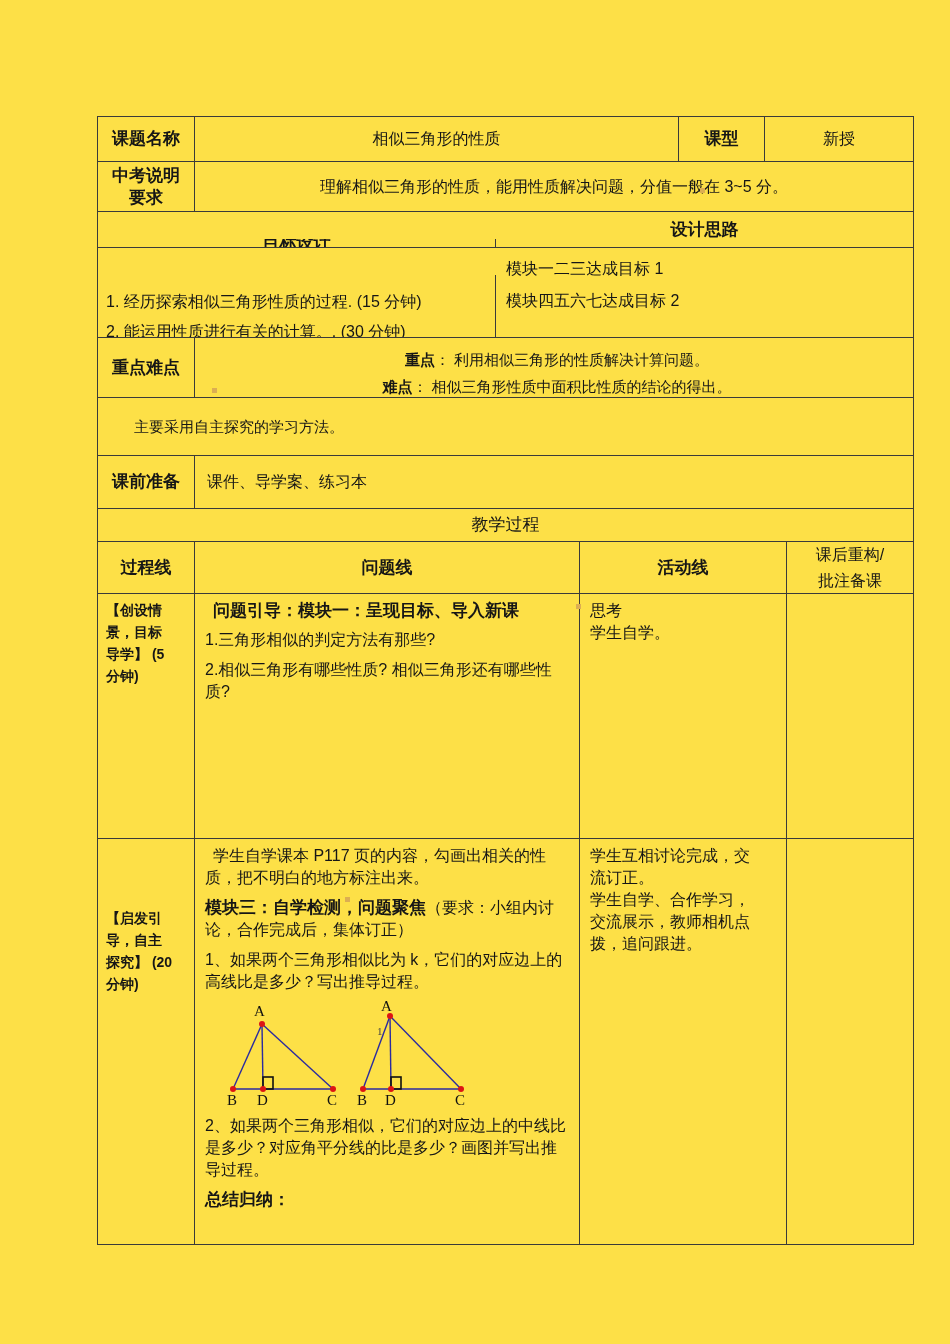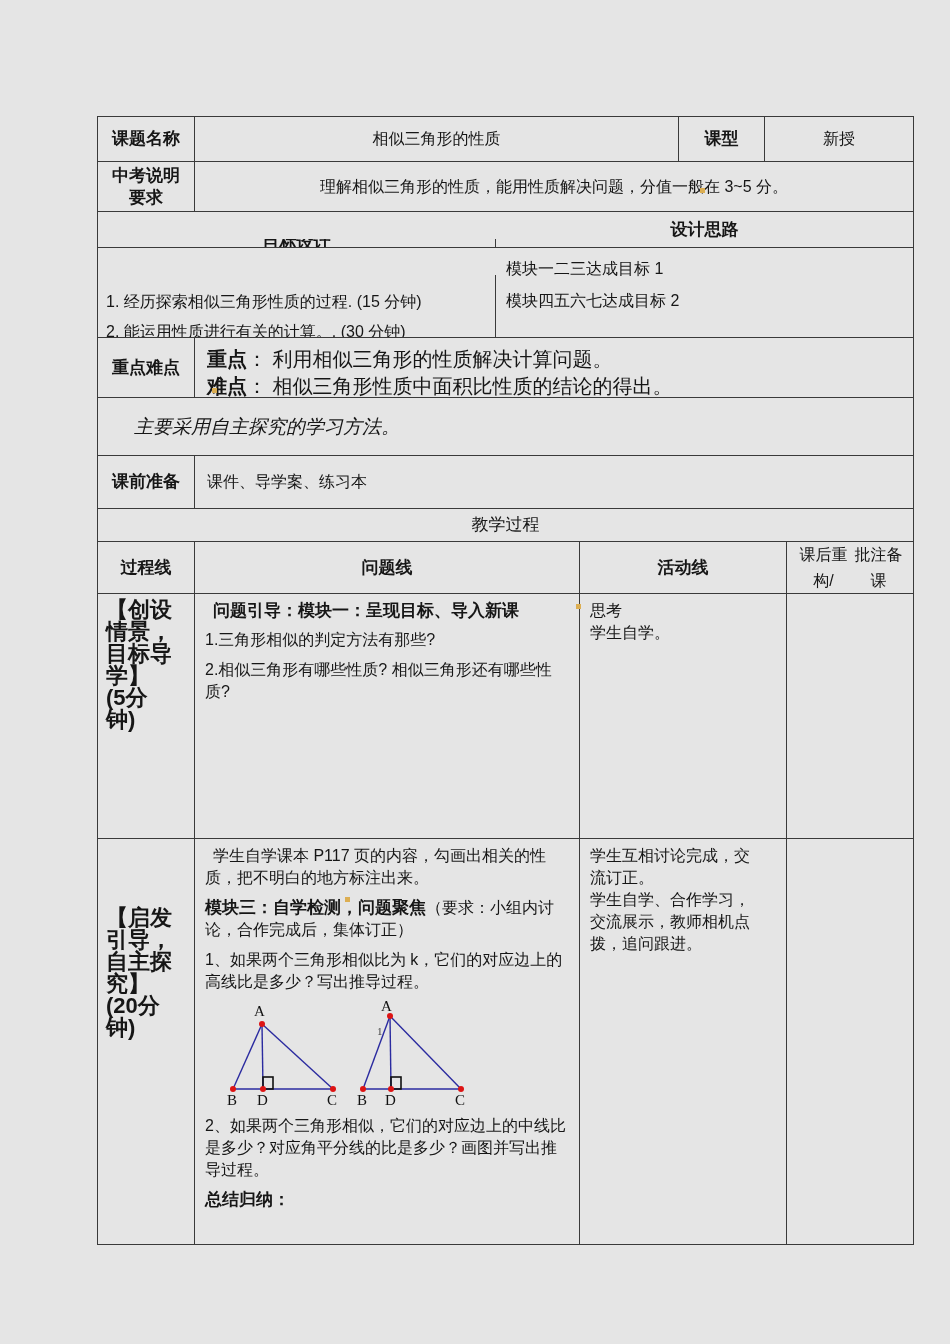--- a/index.html
+++ b/index.html
@@ -1,49 +1,49 @@
 <!DOCTYPE html>
 <html><head>
 <meta charset="utf-8">
 <style>
   html,body{margin:0;padding:0;background:#ffffff;}
-  .page{position:relative;width:950px;height:1344px;background:#e5e5e5;overflow:hidden;
+  .page{position:relative;width:950px;height:1344px;background:#fde047;overflow:hidden;
         font-family:"Liberation Sans","DejaVu Sans",sans-serif;color:#161616;}
   .tbl{position:absolute;left:97px;top:116px;width:817px;border:1px solid #3a3a3a;box-sizing:border-box;}
   .row{display:flex;border-bottom:1px solid #3a3a3a;box-sizing:border-box;}
   .row:last-child{border-bottom:none;}
   .cell{box-sizing:border-box;border-right:1px solid #3a3a3a;padding:4px 8px;
         font-size:16px;line-height:22px;overflow:hidden;}
   .cell:last-child{border-right:none;}
   
   .w-lab{width:97px;}  .w-title{width:484px;} .w-type{width:86px;} .w-new{width:148px;}
   .w-goal{width:398px;margin-top:27px;} .w-idea{width:417px;}
   .w-wide{width:718px;}
   .w-c2{width:385px;} .w-c3{width:207px;} .w-c4{width:126px;}
   .full{width:815px;}
   
   .label{font-weight:bold;font-size:17px;display:flex;align-items:center;justify-content:center;
          text-align:center;padding:2px 12px;word-break:break-all;}
   .vcenter{display:flex;align-items:center;}
   .hcenter{display:flex;align-items:center;justify-content:center;text-align:center;}
   .hdr{font-weight:bold;font-size:17px;}
-  .stage-name{font-weight:bold;font-size:22px;line-height:22px;word-break:break-all;
+  .stage-name{font-weight:bold;font-size:14px;line-height:22px;word-break:break-all;
               padding:5px 20px 4px 8px;}
   .cell p{margin:0;}
   .b{font-weight:bold;}
   .goals-cell{padding:12px 6px 4px 8px;}
   .goals-cell p{line-height:30px;}
   .ideas-cell{padding:5px 6px 4px 10px;}
   .ideas-cell p{line-height:32px;}
   .kd-cell{padding:8px 6px 4px 12px;}
-  .kd-cell p{line-height:27px;font-size:20px;}
-  .method-cell{padding:0 6px 0 36px;font-size:19px;font-style:italic;}
+  .kd-cell p{line-height:27px;font-size:15px;text-align:center;}
+  .method-cell{padding:0 6px 0 36px;font-size:15px;}
   .prep-cell{padding:0 6px 0 12px;}
   .proc-cell{font-size:17px;}
-  .note-hdr{flex-direction:row;justify-content:center;line-height:26px;font-weight:normal;font-size:16px;}
+  .note-hdr{flex-direction:column;justify-content:center;line-height:26px;font-weight:normal;font-size:16px;}
   .s1-name{padding-top:5px;}
   .s2-name{padding-top:68px;}
   .q-cell{padding:6px 10px 4px 10px;}
   .q-cell .head{font-size:17px;text-indent:8px;margin-bottom:7px;}
   .q-cell p{margin-bottom:8px;}
   .act-cell{padding:6px 22px 4px 10px;}
   .act1-sp{margin-top:36px;}
   .act2-sp{margin-top:10px;}
   .s2act1{margin-top:82px;}
   .s2act2{margin-top:58px;}

